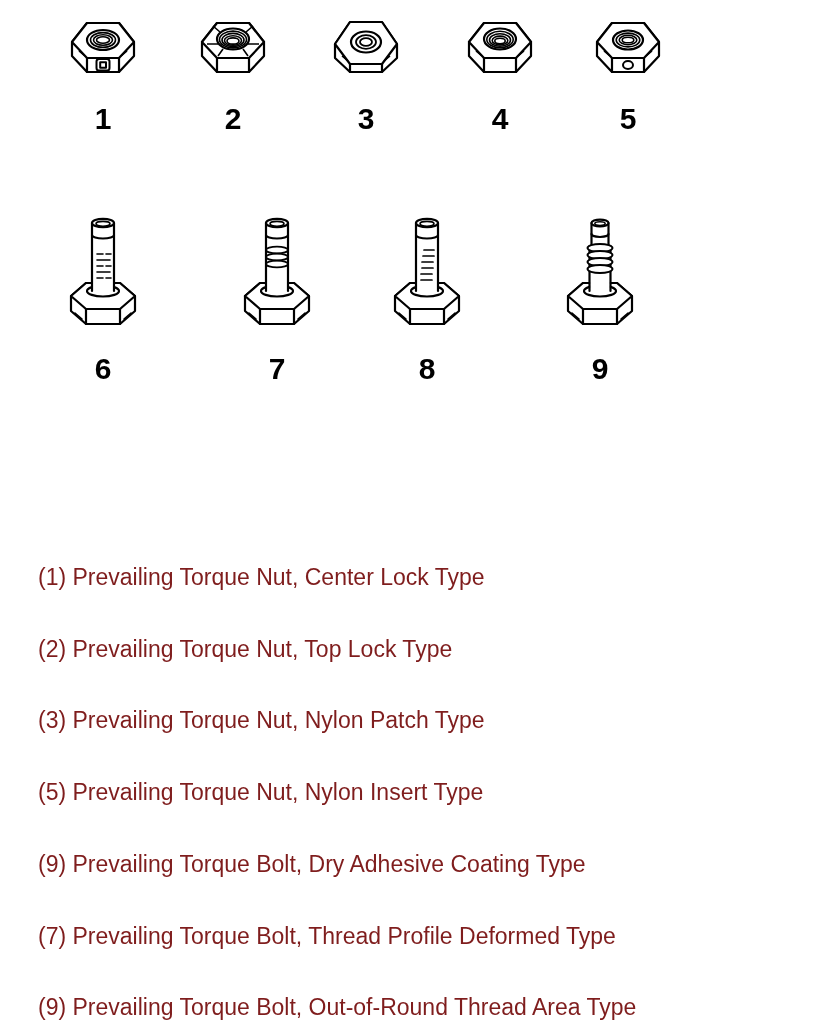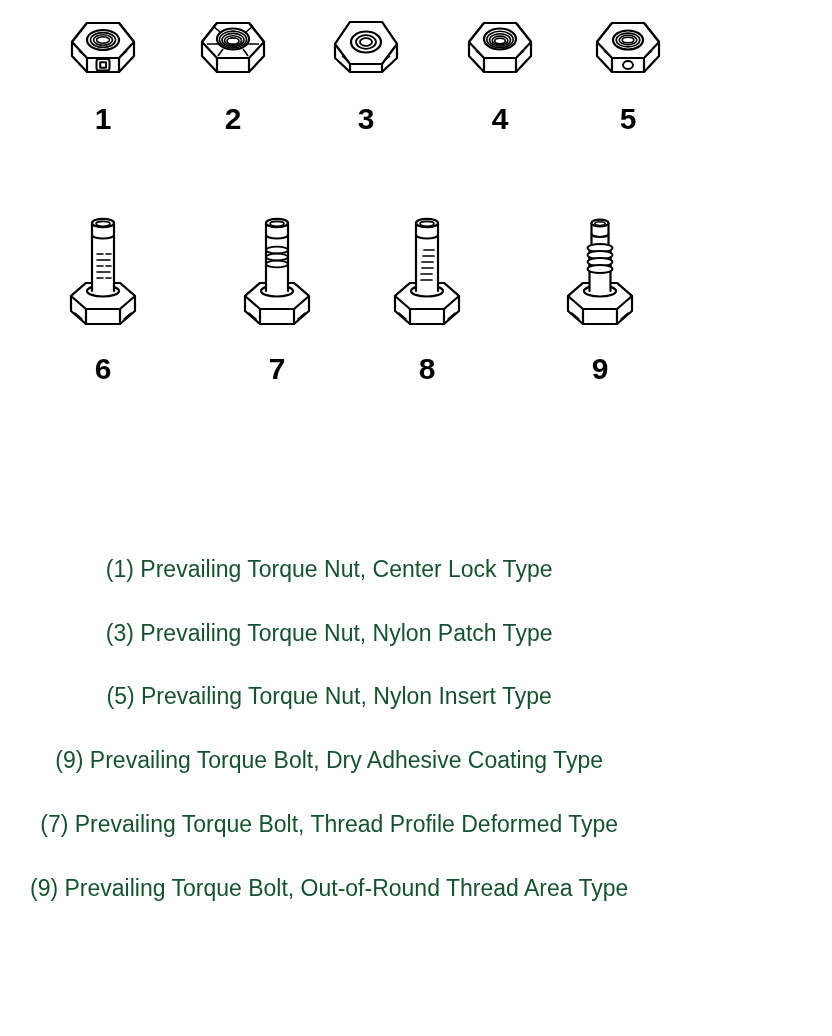--- a/index.html
+++ b/index.html
@@ -9,21 +9,21 @@
   }
   .figure{position:absolute;display:flex;flex-direction:column;align-items:center;width:68px;}
   .figure svg{display:block;}
   .fig-num{
     font-size:30px;font-weight:bold;color:#000;text-align:center;line-height:1;
   }
   .nut-fig .fig-num{margin-top:22px;}
   .bolt-fig .fig-num{margin-top:20px;}
   .legend{position:absolute;left:22px;top:534px;}
   .legend-line{
-    margin:8px;font-size:23px;line-height:55.7px;white-space:nowrap;color:#14532d;text-align:center;
+    margin:16px;font-size:23px;line-height:55.7px;white-space:nowrap;color:#7f1d1d;
   }
   svg *{vector-effect:non-scaling-stroke;}
 </style>
 </head>
 <body>
 
 <div class="page">
 
   <div class="figure nut-fig" style="left:69px;top:16px;">
     <svg width="68" height="66" viewBox="0 0 68 66">
@@ -237,20 +237,21 @@
         <ellipse cx="34" cy="43" rx="12.5" ry="4"></ellipse>
         <ellipse cx="34" cy="50" rx="12.5" ry="4"></ellipse>
         <ellipse cx="34" cy="57" rx="12.5" ry="4"></ellipse>
       </g>
     </svg>
     <div class="fig-num">9</div>
   </div>
 
   <div class="legend">
     <p class="legend-line">(1) Prevailing Torque Nut, Center Lock Type</p>
+    <p class="legend-line">(2) Prevailing Torque Nut, Top Lock Type</p>
     <p class="legend-line">(3) Prevailing Torque Nut, Nylon Patch Type</p>
     <p class="legend-line">(5) Prevailing Torque Nut, Nylon Insert Type</p>
     <p class="legend-line">(9) Prevailing Torque Bolt, Dry Adhesive Coating Type</p>
     <p class="legend-line">(7) Prevailing Torque Bolt, Thread Profile Deformed Type</p>
     <p class="legend-line">(9) Prevailing Torque Bolt, Out-of-Round Thread Area Type</p>
   </div>
 
 </div>
 
 </body></html>

